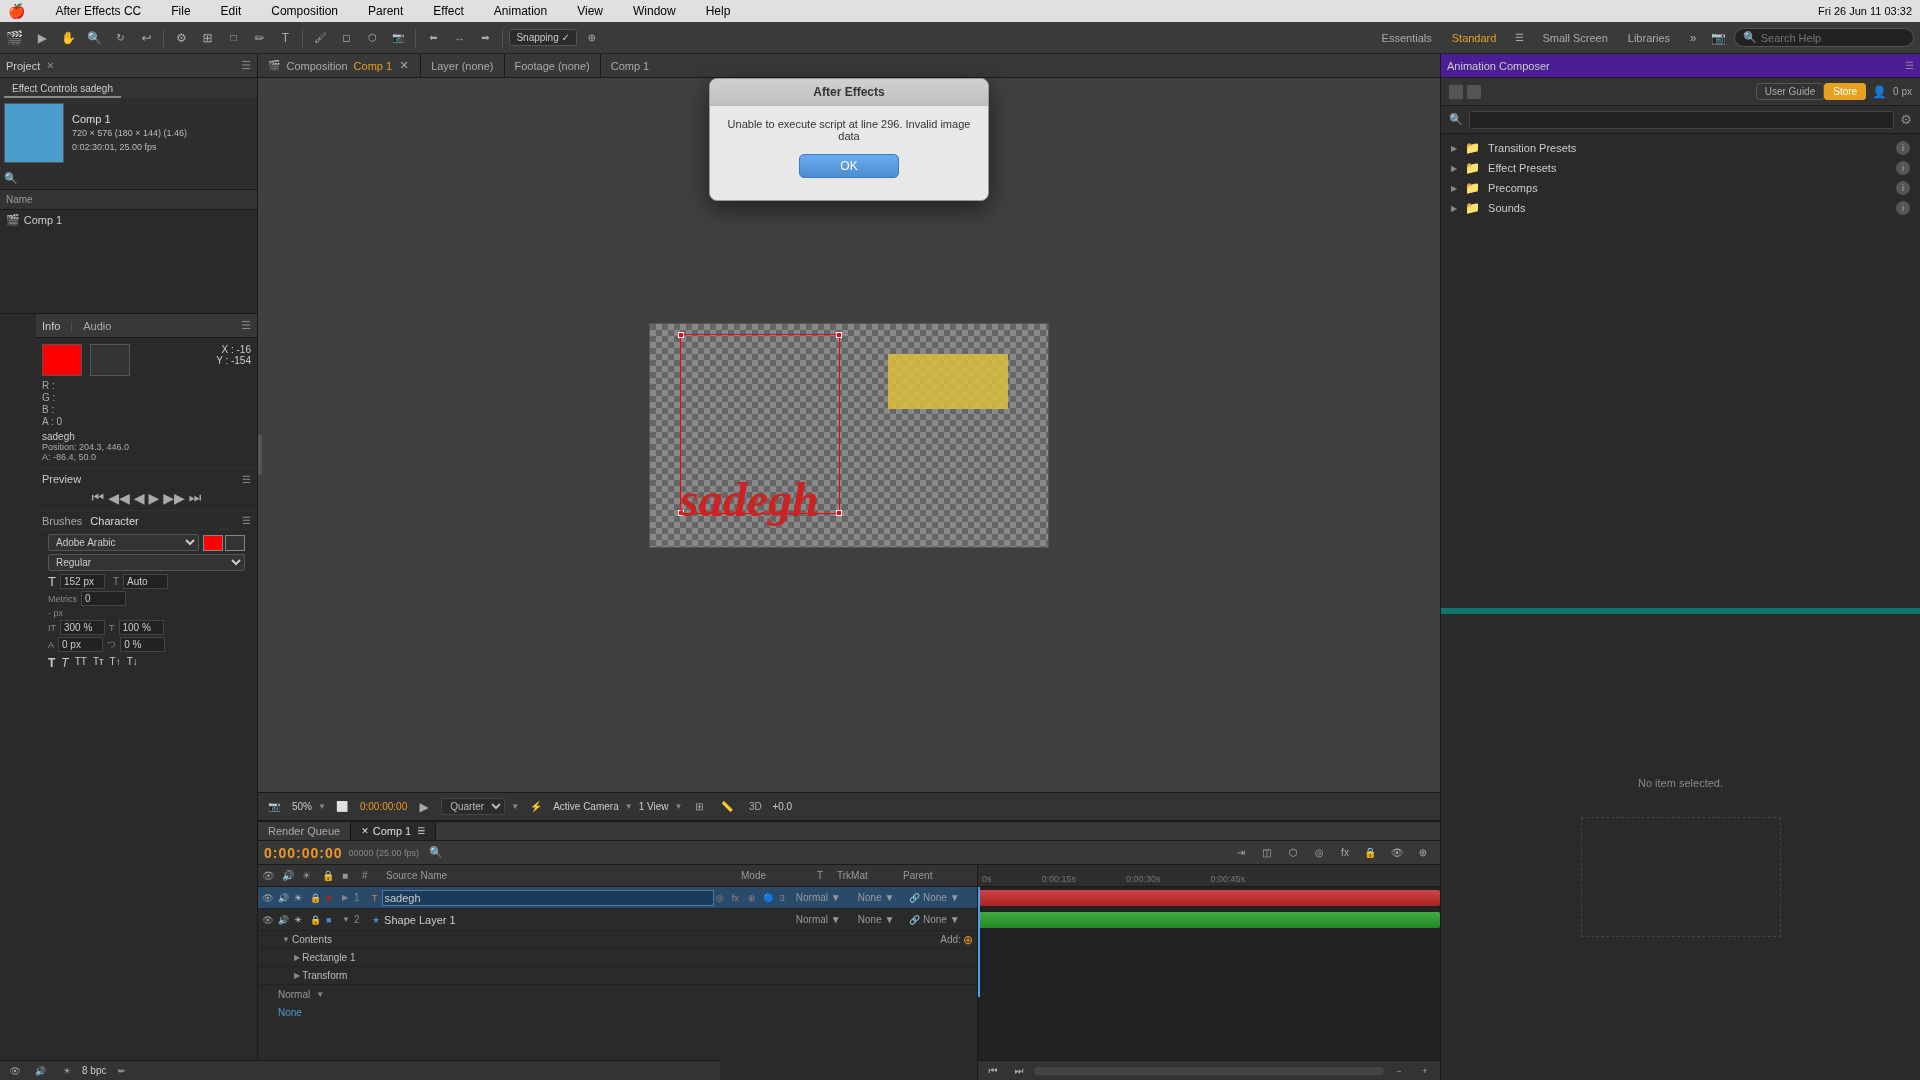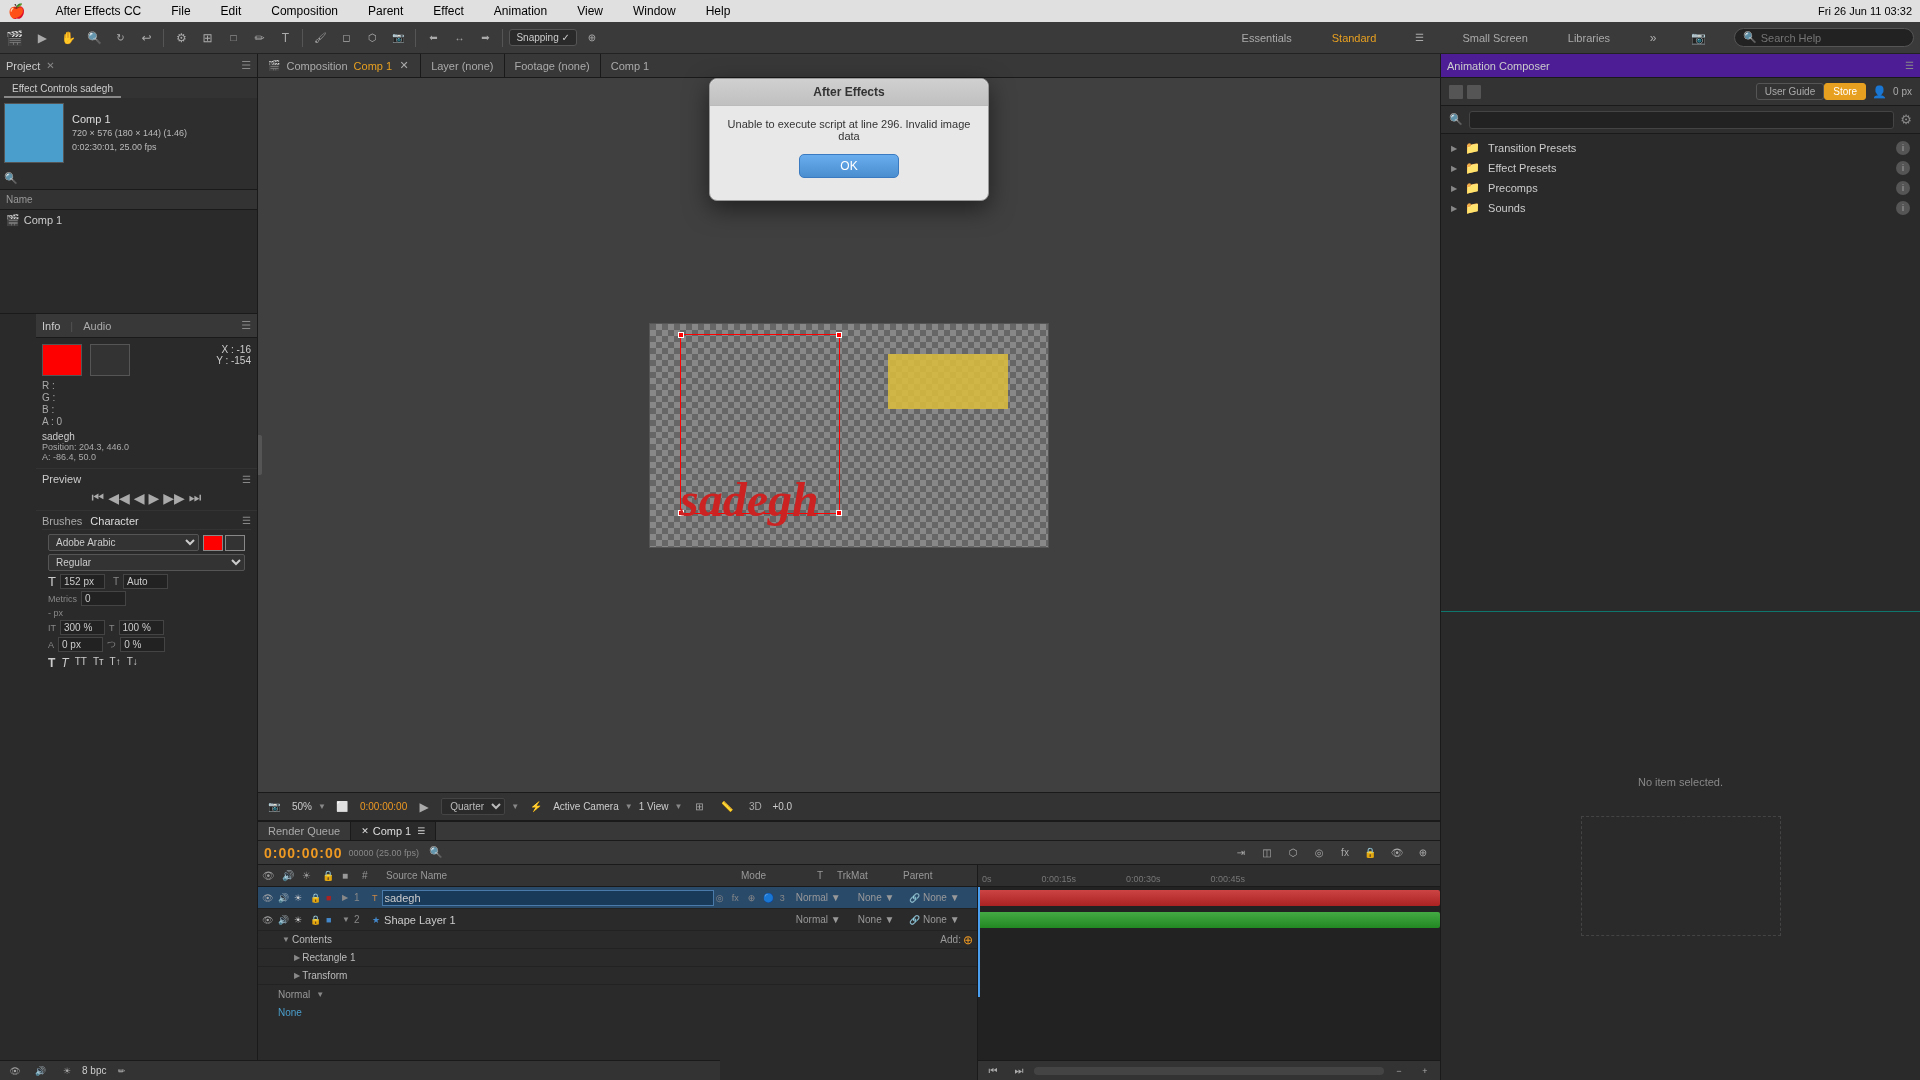--- a/index.html
+++ b/index.html
@@ -11,21 +11,21 @@
     .menubar-right { display: flex; align-items: center; gap: 10px; font-size: 11px; }
     .apple-icon { font-size: 14px; }
     .menu-item { cursor: pointer; white-space: nowrap; margin-left: 16px; }
     .time-display { font-size: 11px; }
 
     
     .toolbar { height: 32px; background: #3a3a3a; display: flex; align-items: center; padding: 0 6px; gap: 4px; border-bottom: 1px solid #222; }
     .tool-icon { width: 22px; height: 22px; display: flex; align-items: center; justify-content: center; cursor: pointer; border-radius: 2px; font-size: 12px; color: #aaa; }
     .tool-separator { width: 1px; height: 18px; background: #555; margin: 0 2px; }
     .snapping-btn { background: #2a2a2a; border: 1px solid #555; border-radius: 3px; padding: 2px 6px; color: #ccc; font-size: 10px; cursor: pointer; display: flex; align-items: center; gap: 3px; }
-    .toolbar-right { margin-left: auto; display: flex; align-items: center; gap: 24px; }
+    .toolbar-right { margin-left: auto; display: flex; align-items: center; gap: 4px; }
     .workspace-btn { padding: 2px 8px; background: transparent; border: none; color: #aaa; font-size: 11px; cursor: pointer; }
     .workspace-btn.active { color: #e8a020; }
     .search-box { background: #222; border: 1px solid #555; border-radius: 10px; padding: 2px 8px; color: #ccc; font-size: 11px; width: 180px; display: flex; align-items: center; gap: 4px; }
     .search-box input { background: transparent; border: none; outline: none; color: #ccc; font-size: 11px; width: 140px; }
 
     
     .main-layout { display: flex; height: calc(1080px - 22px - 32px); }
 
     
     .left-panel { width: 258px; display: flex; flex-direction: column; background: #2a2a2a; border-right: 1px solid #1a1a1a; flex-shrink: 0; }
@@ -126,21 +126,21 @@
     .anim-tool-btn { background: transparent; border: 1px solid #555; color: #aaa; font-size: 10px; padding: 2px 8px; border-radius: 3px; cursor: pointer; }
     .anim-tool-btn.active { background: #e8a020; border-color: #e8a020; color: white; }
     .anim-search { height: 28px; background: #2e2e2e; display: flex; align-items: center; padding: 0 8px; gap: 6px; border-bottom: 1px solid #1a1a1a; }
     .anim-search-input { background: #222; border: 1px solid #444; border-radius: 3px; color: #ccc; font-size: 11px; padding: 2px 6px; flex: 1; outline: none; }
     .anim-items { flex: 1; padding: 4px; overflow: auto; }
     .anim-item { display: flex; align-items: center; padding: 3px 6px; gap: 8px; cursor: pointer; border-radius: 2px; }
     .anim-item-label { font-size: 11px; color: #ccc; }
     .info-icon { width: 14px; height: 14px; border-radius: 50%; background: #555; display: flex; align-items: center; justify-content: center; font-size: 9px; color: #aaa; cursor: pointer; margin-left: auto; }
     .no-item-msg { color: #888; font-size: 11px; text-align: center; padding: 20px; }
 
-    .anim-bottom { flex: 1; display: flex; align-items: center; justify-content: center; border-top: 1px solid #0f766e; }
+    .anim-bottom { flex: 1; display: flex; align-items: center; justify-content: center; border-top: 6px solid #0f766e; }
     .anim-preview-area { width: 200px; height: 120px; border: 1px dashed #444; display: flex; align-items: center; justify-content: center; color: #666; font-size: 10px; }
 
     
     .bottom-tabs { display: flex; background: #383838; border-bottom: 1px solid #1a1a1a; }
     .bottom-tab { padding: 3px 10px; font-size: 11px; color: #aaa; cursor: pointer; border-right: 1px solid #1a1a1a; display: flex; align-items: center; gap: 4px; }
     .bottom-tab.active { color: #ddd; background: #2a2a2a; }
 
     
     .timeline-right-section { flex: 1; position: relative; background: #222; }
   </style>

